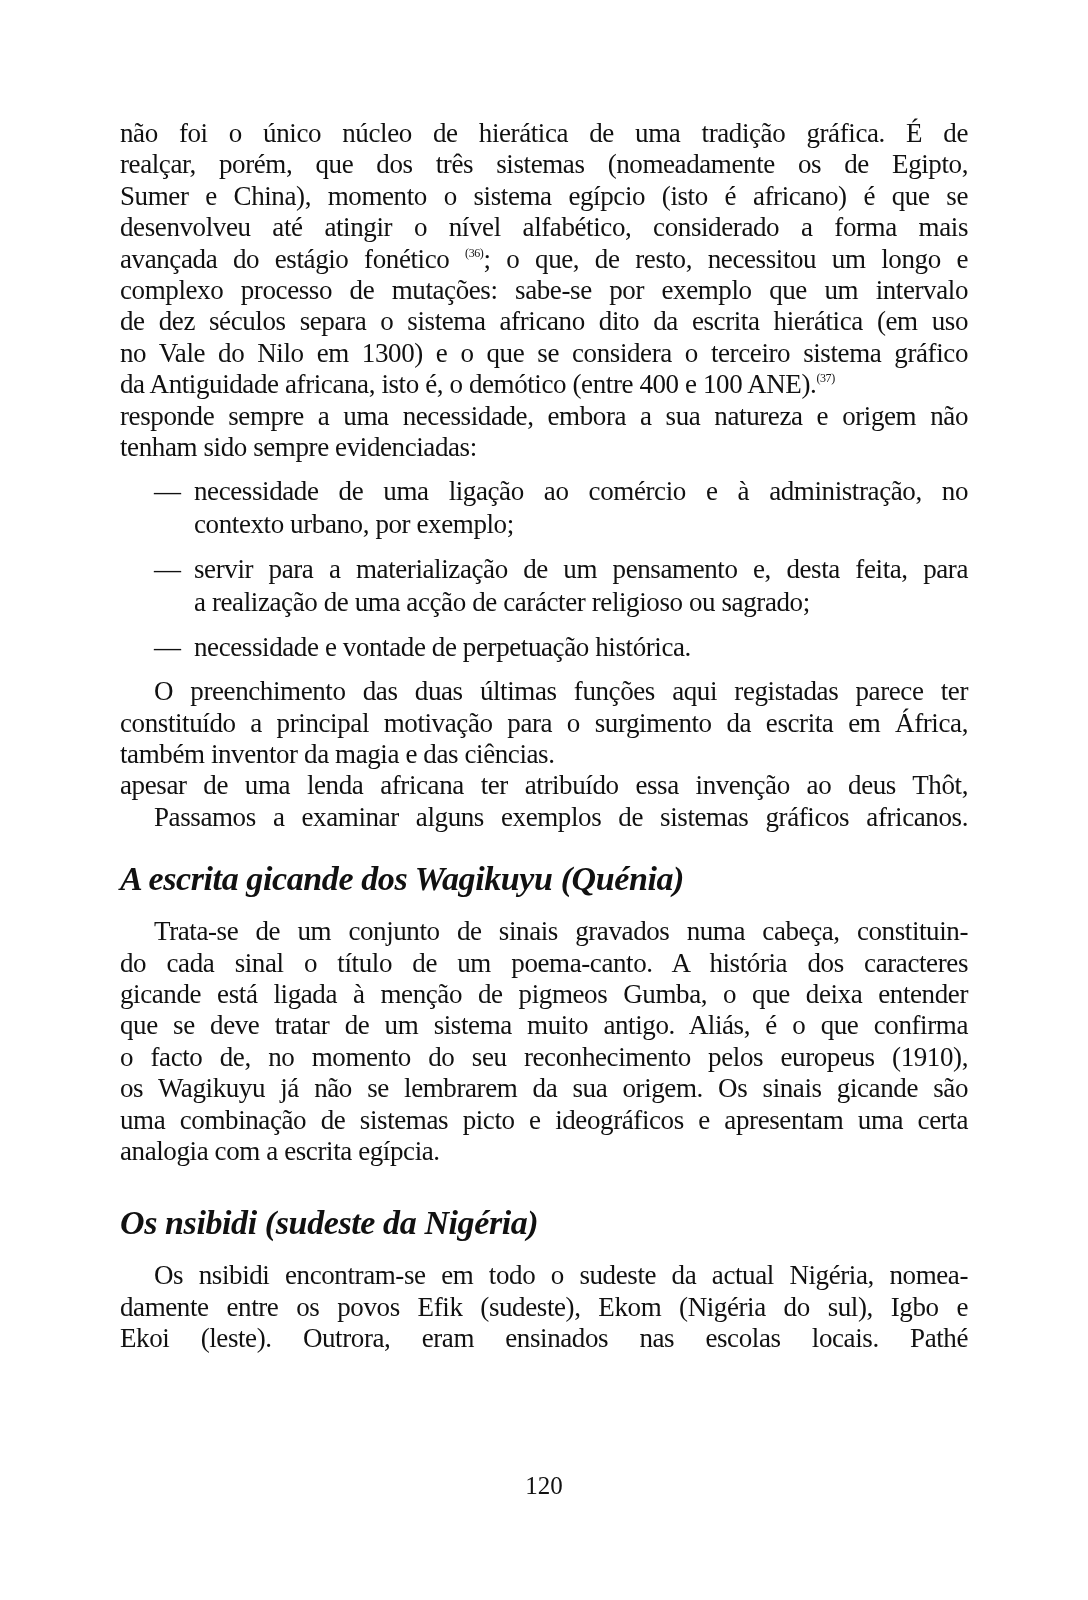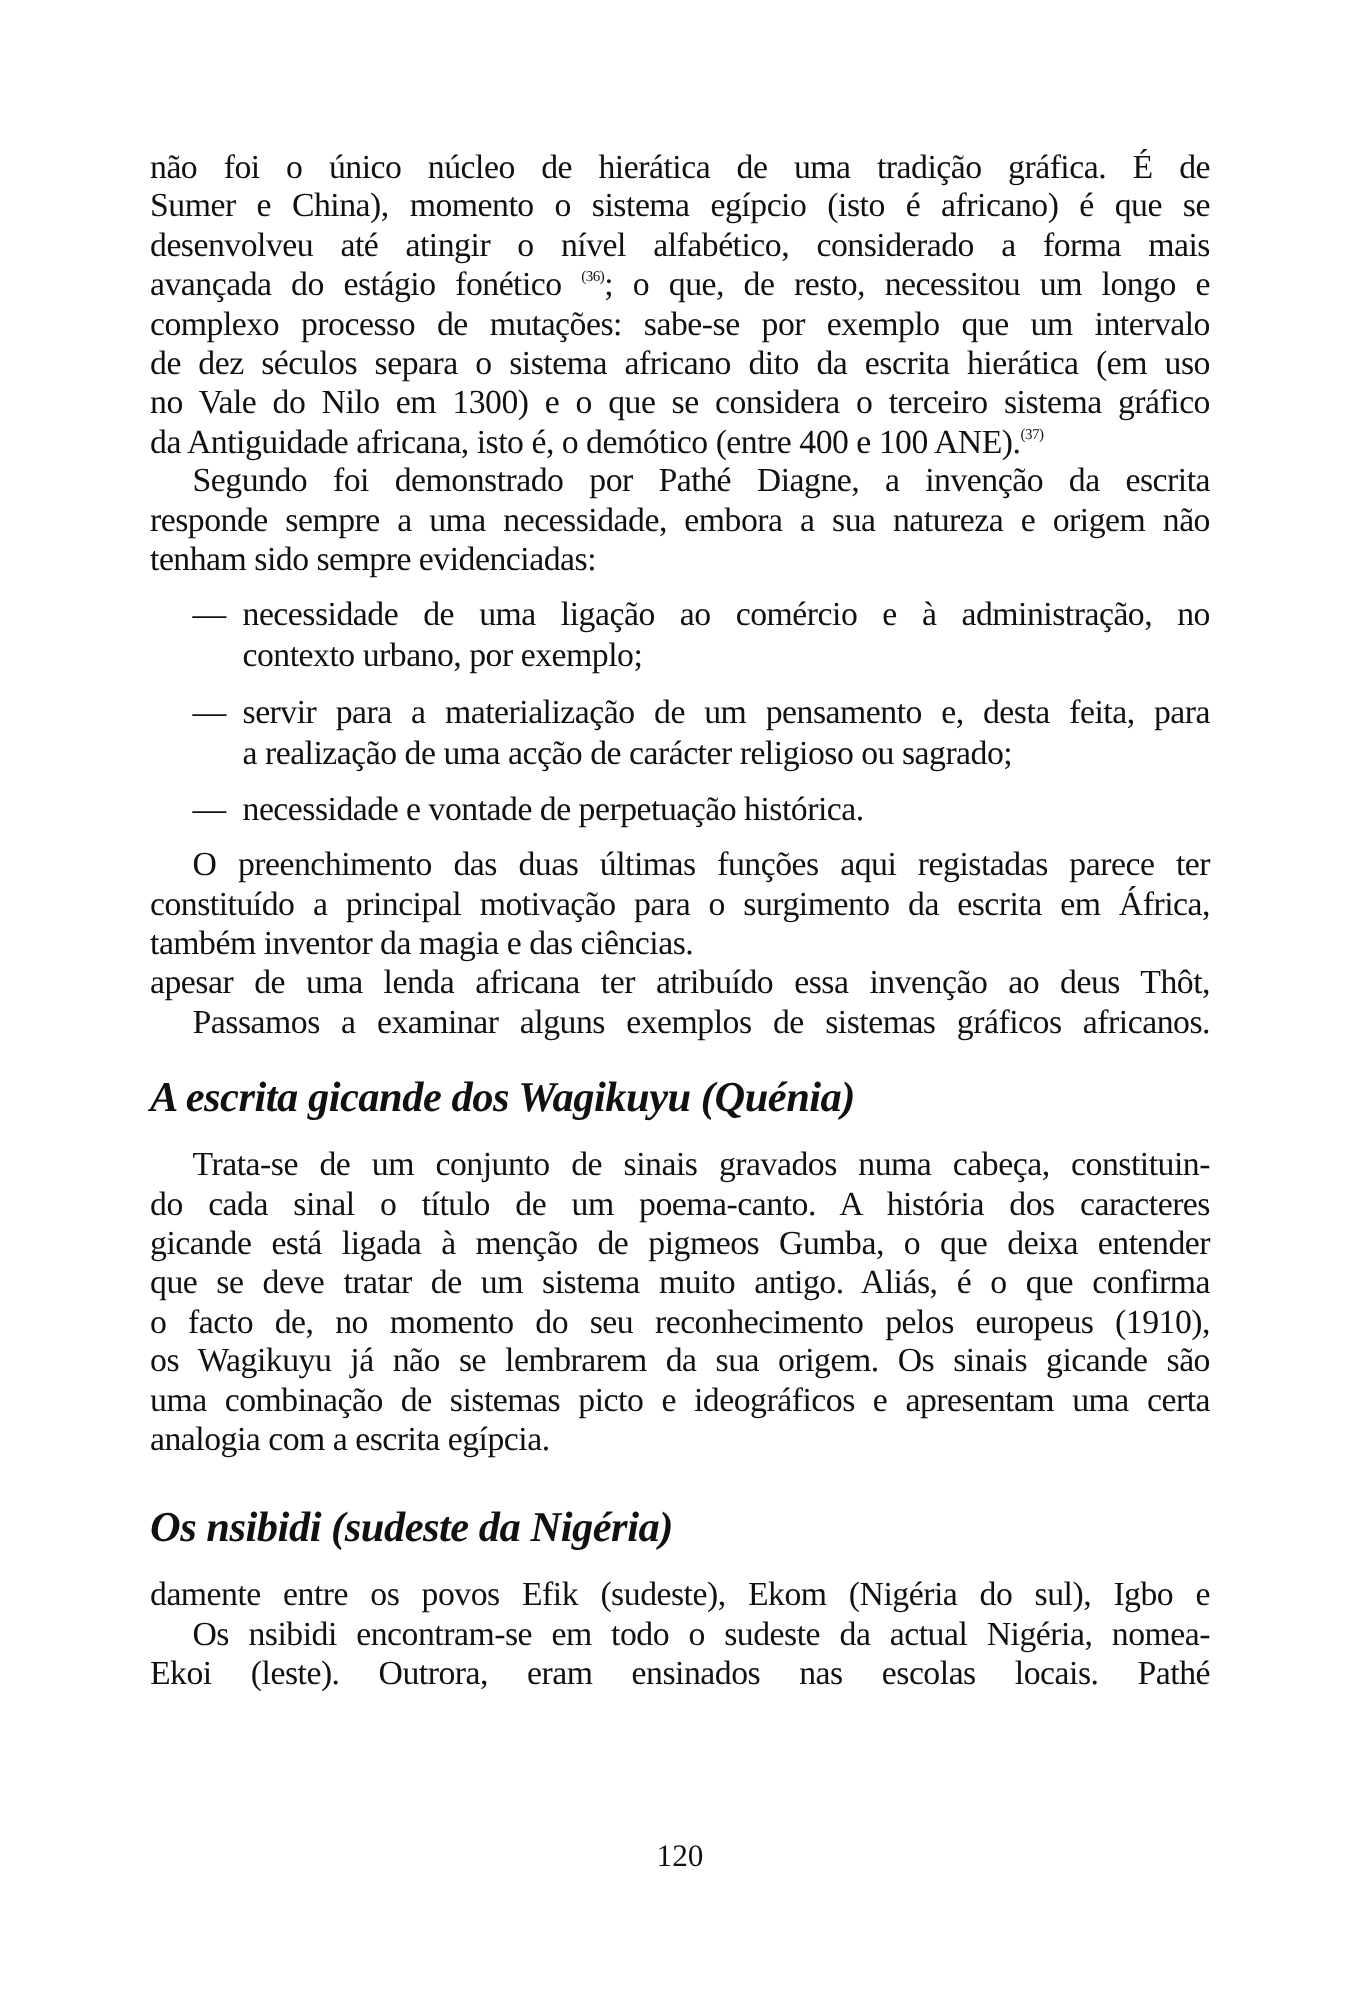--- a/index.html
+++ b/index.html
@@ -80,31 +80,31 @@
       font-size: 25px;
     }
   </style>
 </head>
 <body>
 
 <div class="page">
 
   <div class="line-block">
     <span class="line">não foi o único núcleo de hierática de uma tradição gráfica. É de</span>
+    <span class="line">realçar, porém, que dos três sistemas (nomeadamente os de Egipto,</span>
     <span class="line">Sumer e China), momento o sistema egípcio (isto é africano) é que se</span>
     <span class="line">desenvolveu até atingir o nível alfabético, considerado a forma mais</span>
     <span class="line"><span>avançada do estágio fonético</span> <sup>(36)</sup><span>; o que, de resto, necessitou um longo e</span></span>
     <span class="line">complexo processo de mutações: sabe-se por exemplo que um intervalo</span>
     <span class="line">de dez séculos separa o sistema africano dito da escrita hierática (em uso</span>
     <span class="line">no Vale do Nilo em 1300) e o que se considera o terceiro sistema gráfico</span>
     <span class="line last"><span>da Antiguidade africana, isto é, o demótico (entre 400 e 100 ANE).</span><sup>(37)</sup></span>
   </div>
 
   <div class="line-block">
-    <span class="line indent">Segundo foi demonstrado por Pathé Diagne, a invenção da escrita</span>
     <span class="line">responde sempre a uma necessidade, embora a sua natureza e origem não</span>
     <span class="line last">tenham sido sempre evidenciadas:</span>
   </div>
 
   <div class="list">
     <div class="list-item">
       <span class="dash">—</span>
       <div class="list-text">
         <span class="line">necessidade de uma ligação ao comércio e à administração, no</span>
         <span class="line last">contexto urbano, por exemplo;</span>
@@ -143,20 +143,20 @@
     <span class="line">gicande está ligada à menção de pigmeos Gumba, o que deixa entender</span>
     <span class="line">que se deve tratar de um sistema muito antigo. Aliás, é o que confirma</span>
     <span class="line">o facto de, no momento do seu reconhecimento pelos europeus (1910),</span>
     <span class="line">os Wagikuyu já não se lembrarem da sua origem. Os sinais gicande são</span>
     <span class="line">uma combinação de sistemas picto e ideográficos e apresentam uma certa</span>
     <span class="line last">analogia com a escrita egípcia.</span>
   </div>
 
   <h2 class="heading h2">Os nsibidi (sudeste da Nigéria)</h2>
   <div class="line-block">
+    <span class="line indent">Os nsibidi encontram-se em todo o sudeste da actual Nigéria, nomea-</span>
     <span class="line">damente entre os povos Efik (sudeste), Ekom (Nigéria do sul), Igbo e</span>
-    <span class="line indent">Os nsibidi encontram-se em todo o sudeste da actual Nigéria, nomea-</span>
     <span class="line">Ekoi (leste). Outrora, eram ensinados nas escolas locais. Pathé</span>
   </div>
 
 </div>
 
 <div class="page-number">120</div>
 
 </body></html>

